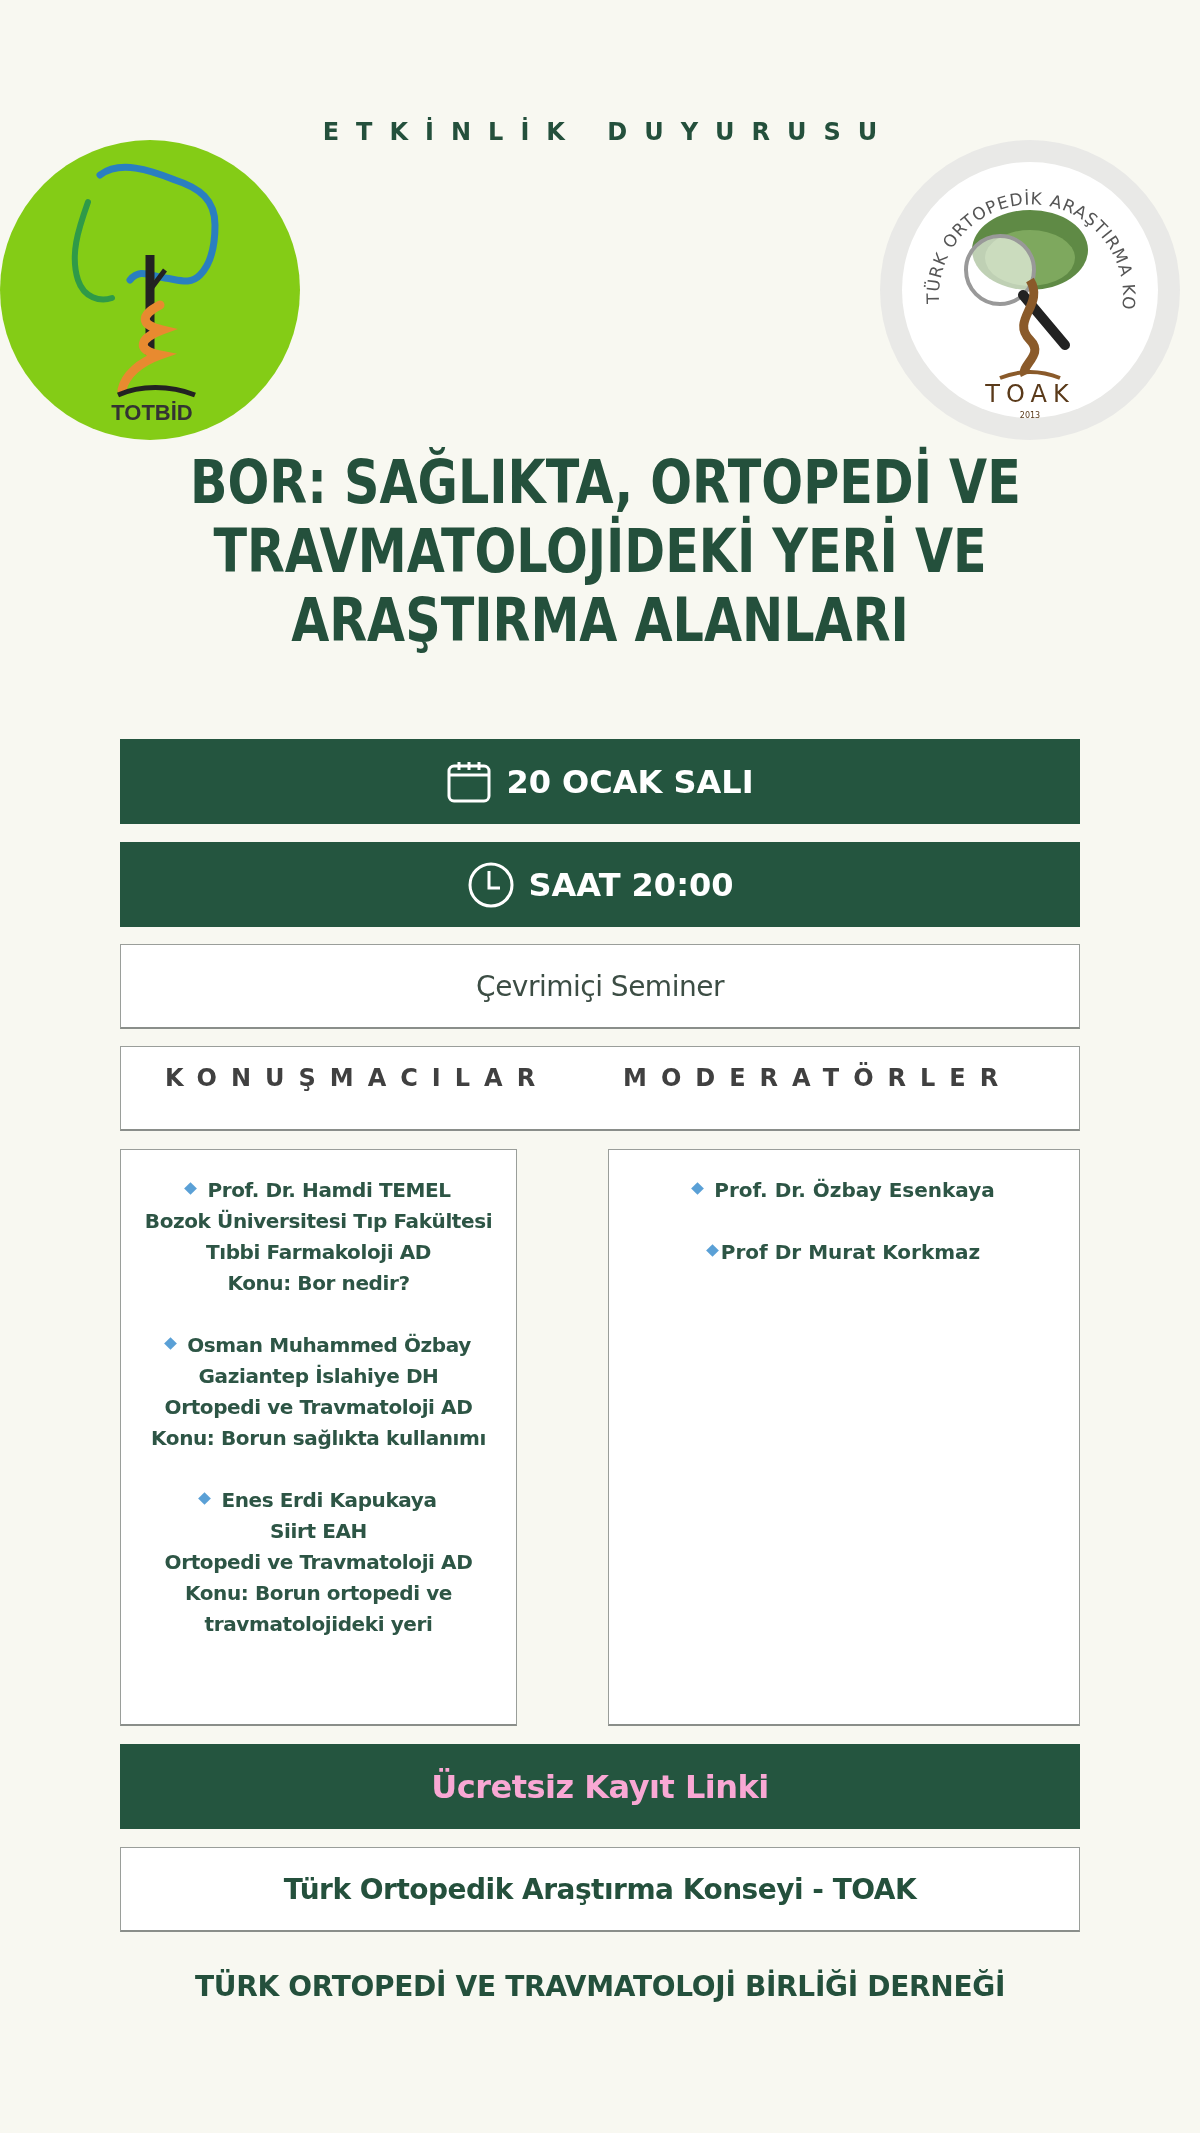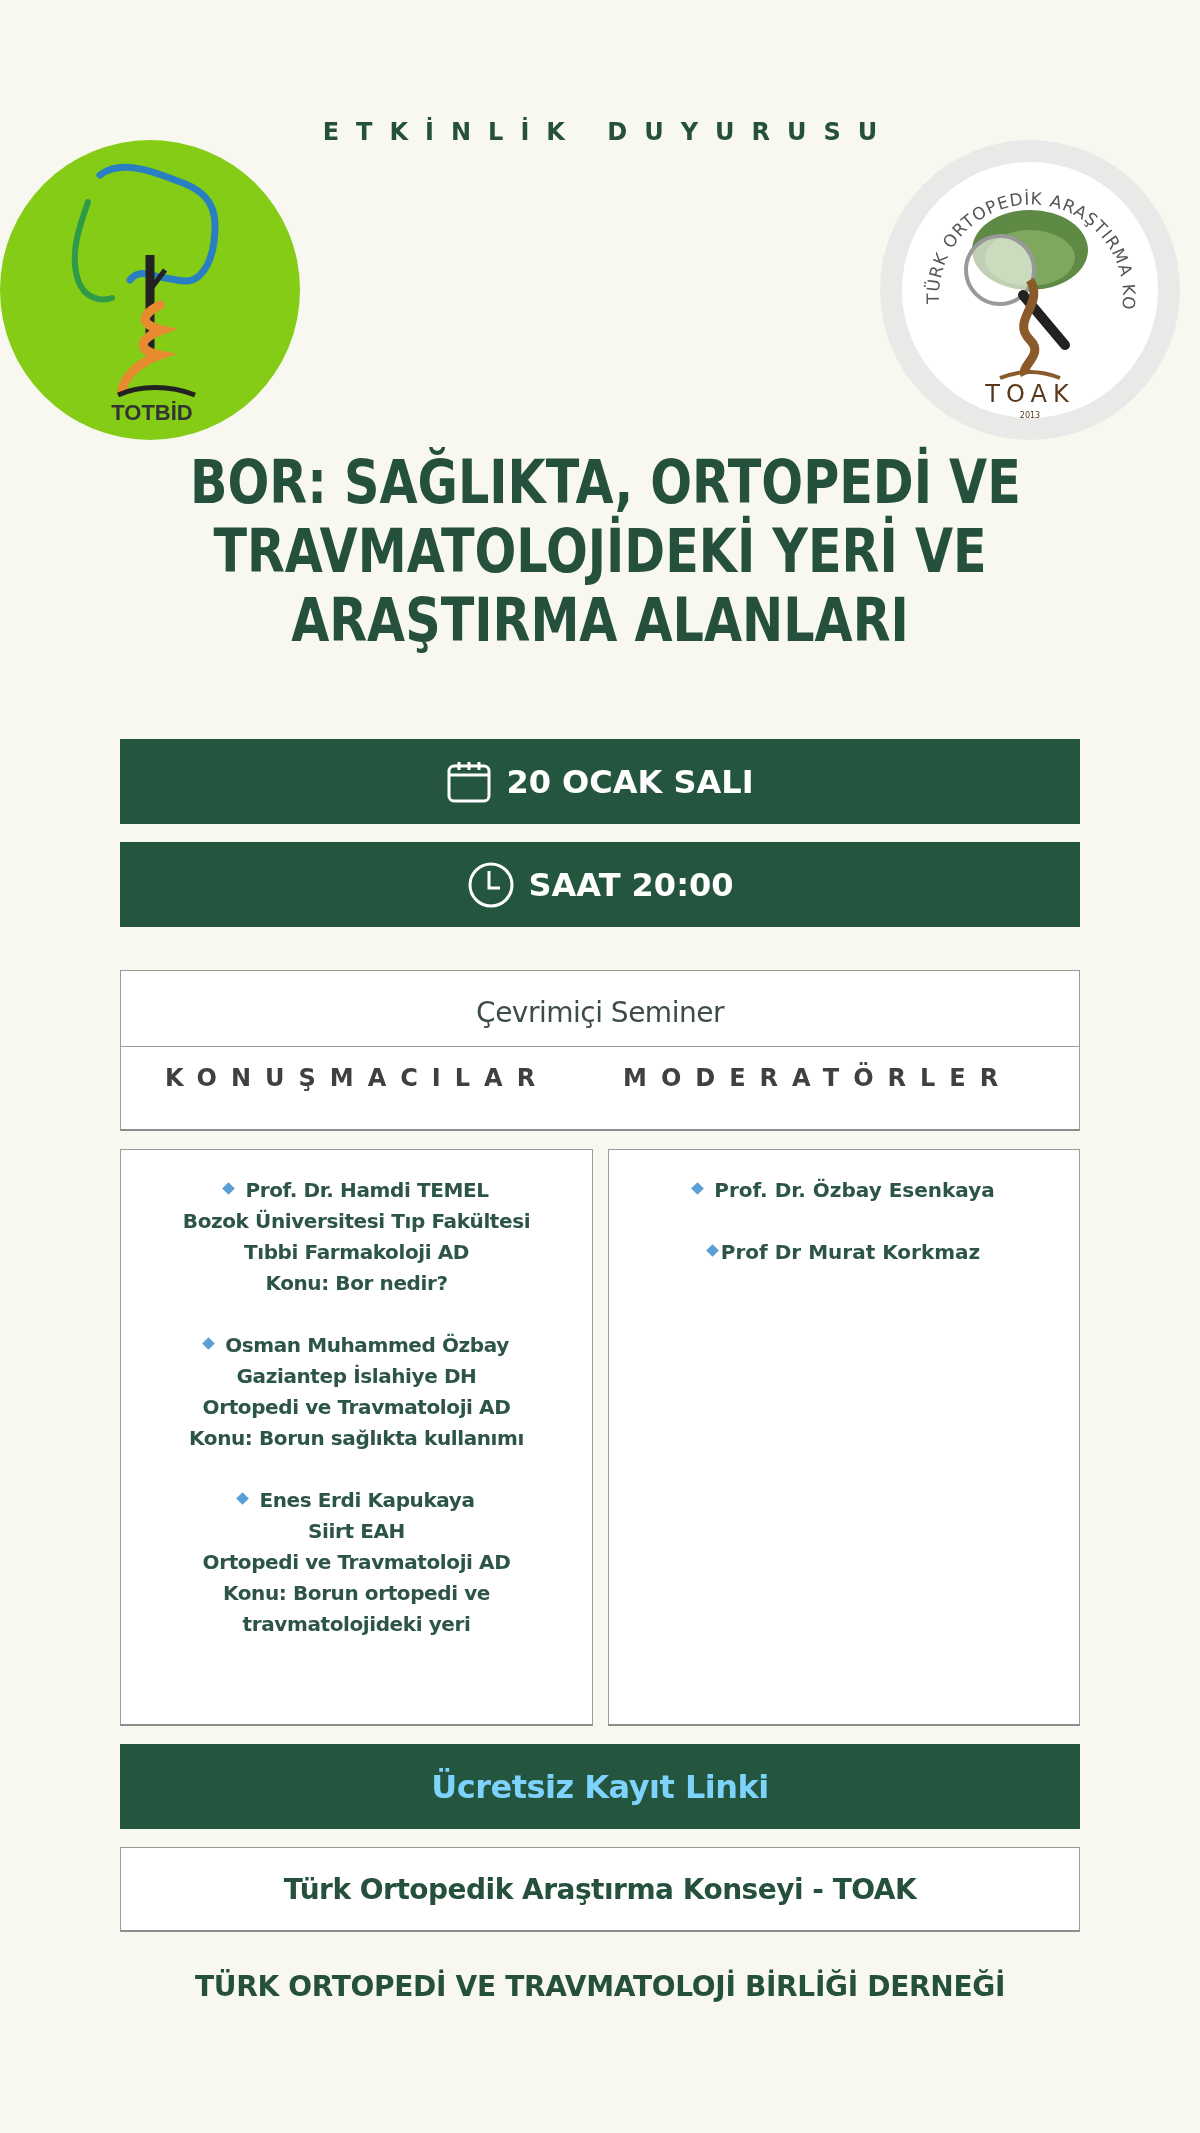--- a/index.html
+++ b/index.html
@@ -28,43 +28,43 @@
   .bar {
     position: absolute; left: 120px; width: 960px; height: 85px;
     display: flex; align-items: center; justify-content: center; gap: 14px;
   }
   .bar.dark { background: #24553f; color: #ffffff; }
   .bar.light { background: #ffffff; border: 1.5px solid #9a9e9a; border-bottom: 2px solid #8a8e8a; }
 
   .bar.dark .txt { font-family: "DejaVu Sans", sans-serif; font-weight: bold; font-size: 32px; }
   .date-bar { top: 739px; }
   .time-bar { top: 842px; }
-  .online-bar { top: 944px; margin-top: 26px; }
+  .online-bar { top: 944px; }
   .online-bar .txt { font-family: "DejaVu Sans", sans-serif; font-size: 28px; color: #3c4d44; letter-spacing: -0.5px; }
 
   .heads-bar { top: 1046px; justify-content: flex-start; align-items: flex-start; padding-top: 18px; }
   .heads-bar .h { font-family: "DejaVu Sans", sans-serif; font-weight: bold; font-size: 24px; letter-spacing: 14px; color: #404040; position: absolute; top: 17px; }
   .heads-bar .h1 { left: 44px; }
   .heads-bar .h2 { left: 502px; }
 
   .col {
     position: absolute; top: 1149px; height: 577px; background: #ffffff;
     border: 1.5px solid #9a9e9a; border-bottom: 2px solid #8a8e8a;
     text-align: center; font-family: "DejaVu Sans", sans-serif; font-weight: bold;
     font-size: 20px; line-height: 31px; color: #2d5545;
   }
-  .col-left { left: 120px; width: 473px; padding-top: 25px; }
+  .col-left { left: 120px; width: 397px; padding-top: 25px; }
   .col-right { left: 608px; width: 472px; padding-top: 25px; }
   .entry { margin-bottom: 31px; }
   .entry .line { white-space: nowrap; letter-spacing: -0.4px; }
   .bullet { display: inline-block; width: 9px; height: 9px; background: #5aa0d6; transform: rotate(45deg); margin-right: 12px; vertical-align: middle; position: relative; top: -3px; }
   .mod { margin-bottom: 31px; }
 
   .reg-bar { top: 1744px; }
-  .reg-bar .txt { font-size: 34px; font-family: "DejaVu Sans", sans-serif; font-weight: bold; color: #7dd3fc; letter-spacing: -0.5px; }
+  .reg-bar .txt { font-size: 34px; font-family: "DejaVu Sans", sans-serif; font-weight: bold; color: #f9a8d4; letter-spacing: -0.5px; }
   .org-bar { top: 1847px; }
   .org-bar .txt { font-size: 28px; font-family: "DejaVu Sans", sans-serif; font-weight: bold; color: #24503c; letter-spacing: -0.5px; }
 
   .footer {
     position: absolute; top: 1970px; left: 0; width: 1200px; text-align: center;
     font-family: "DejaVu Sans", sans-serif; font-weight: bold; font-size: 28px; color: #24503c; letter-spacing: -0.3px;
   }
 </style>
 </head>
 <body>

